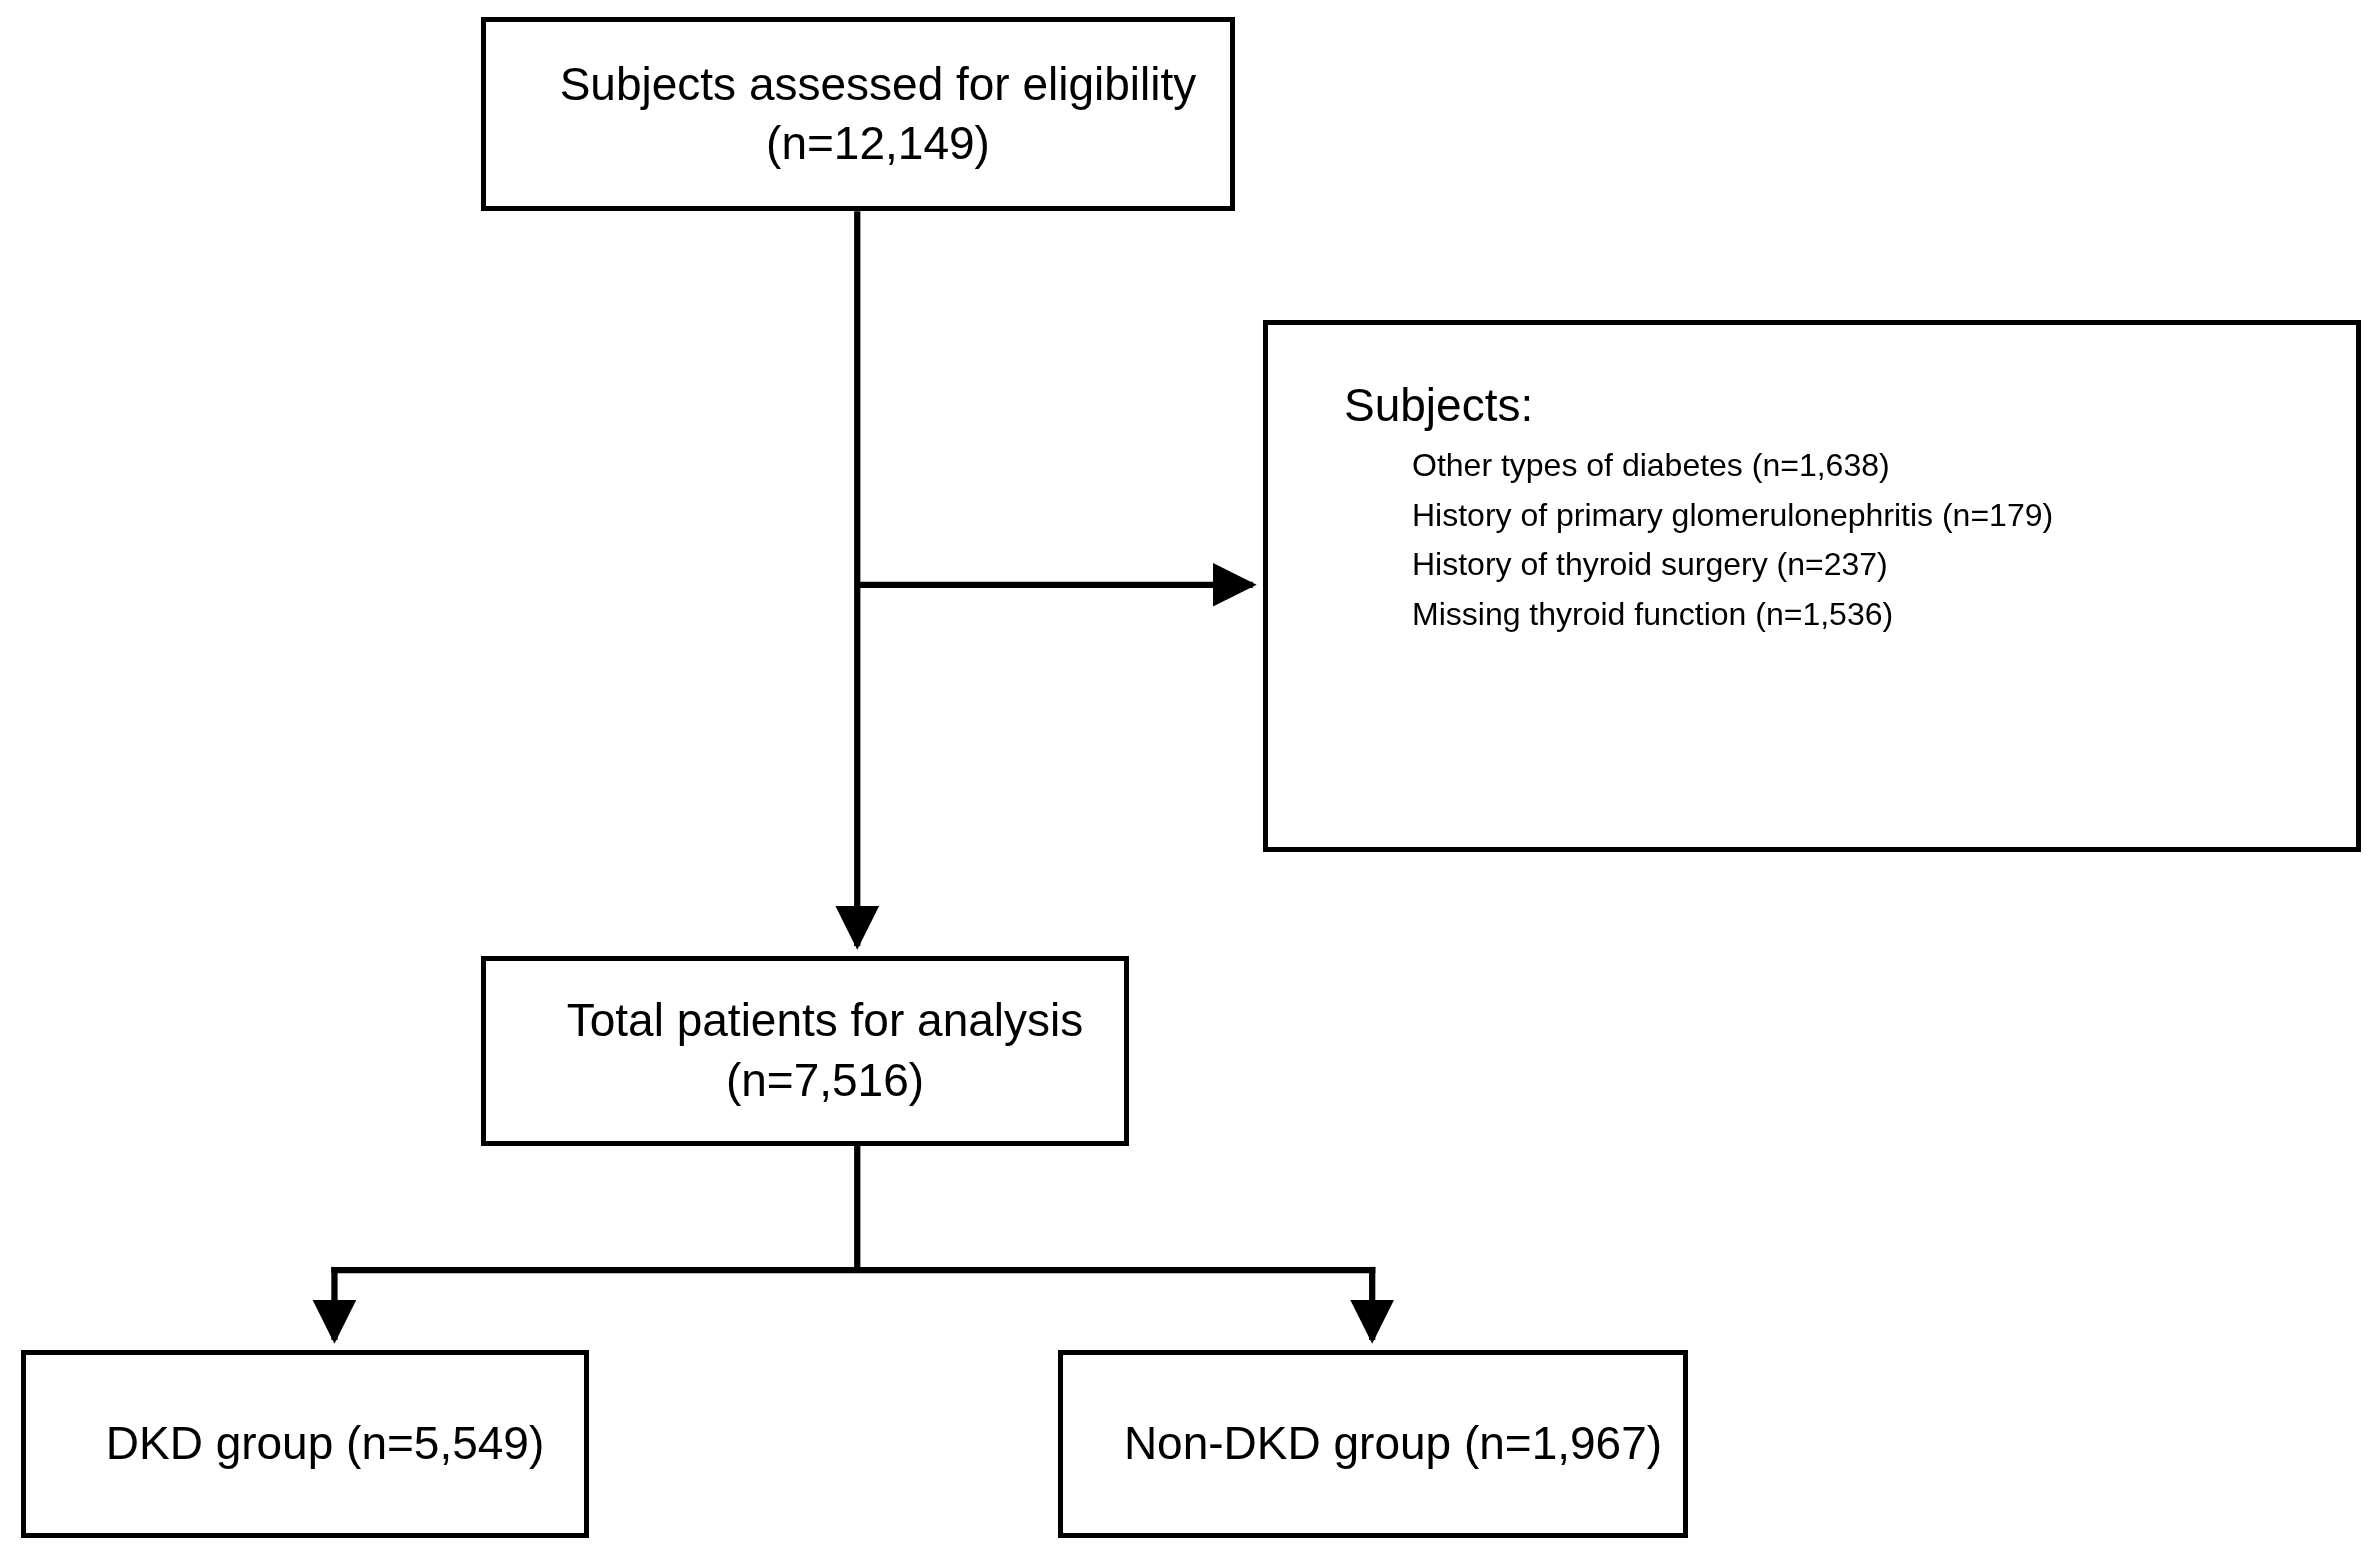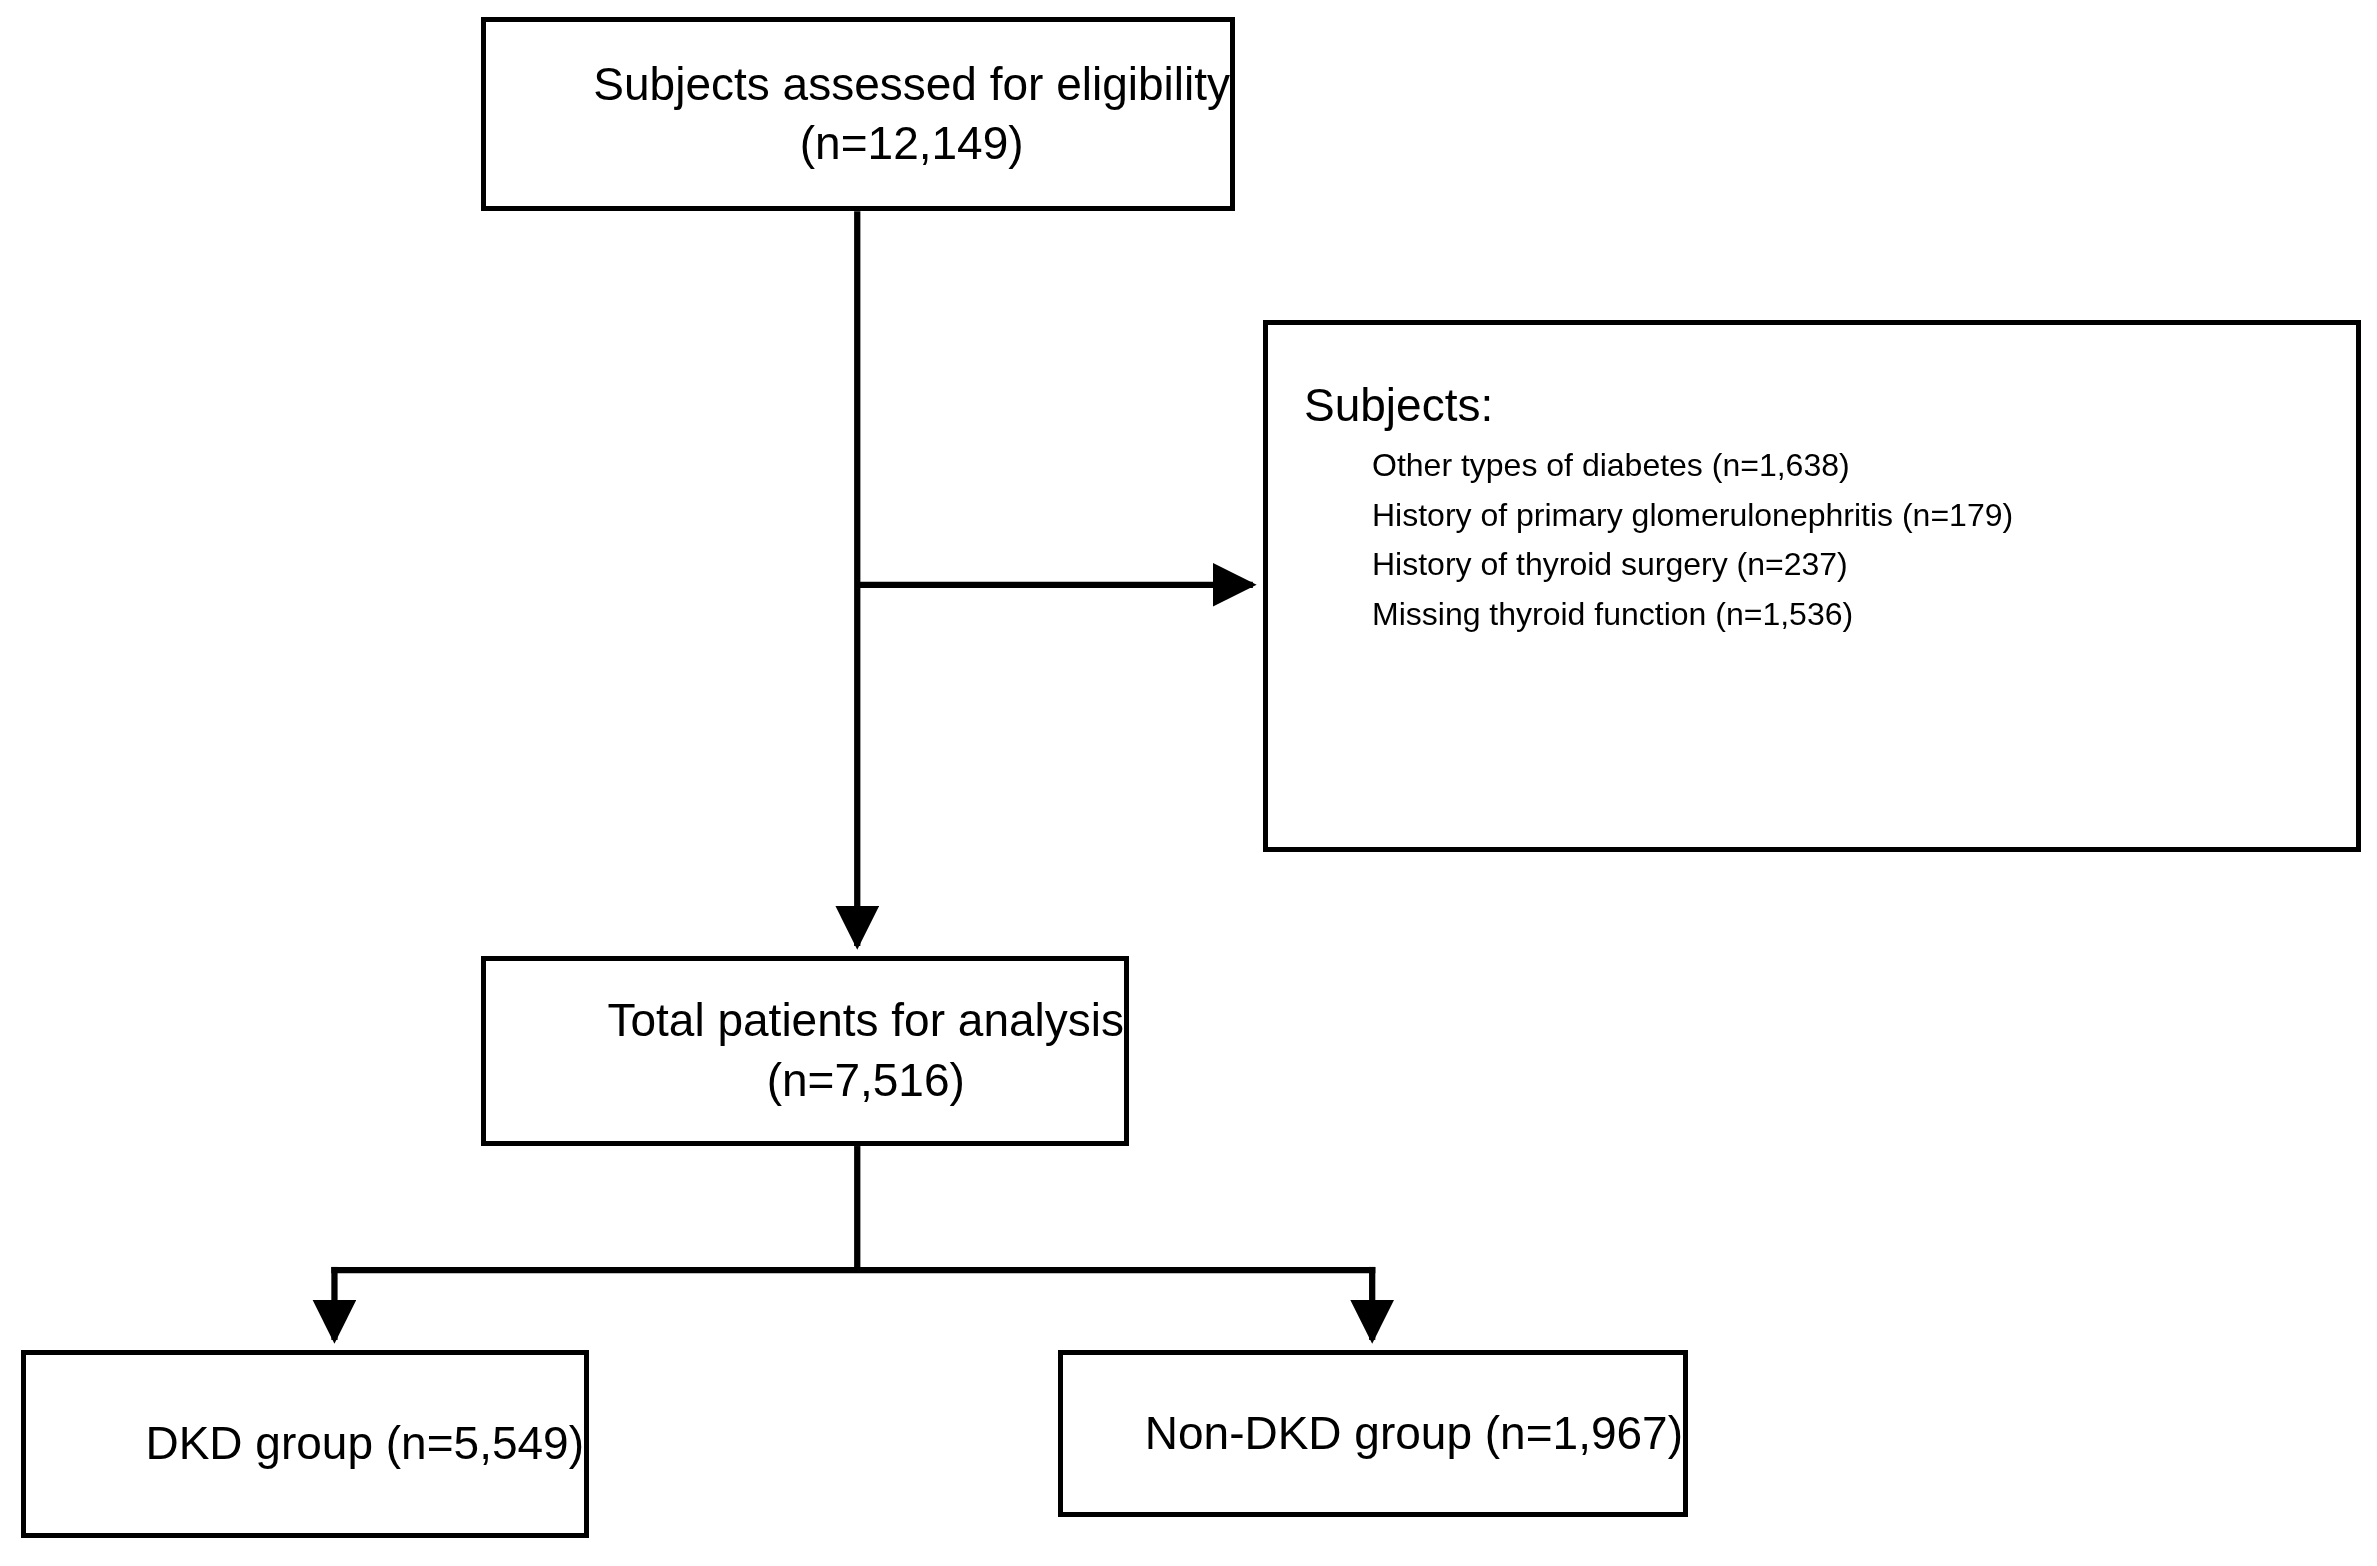--- a/index.html
+++ b/index.html
@@ -18,22 +18,23 @@
     background: #ffffff;
     overflow: hidden;
   }
   .flow-box {
     position: absolute;
     box-sizing: border-box;
     border: 5.5px solid #000000;
     background: #ffffff;
     display: flex;
     align-items: center;
-    justify-content: flex-end;
+    justify-content: center;
     text-align: center;
+    padding-left: 40px;
   }
   .box-text {
     font-size: 46px;
     line-height: 1.30;
     letter-spacing: 0px;
     white-space: pre-line;
   }
   #box-eligibility {
     left: 481px;
     top: 17.3px;
@@ -57,21 +58,21 @@
   #box-dkd {
     left: 21px;
     top: 1350px;
     width: 568px;
     height: 188px;
   }
   #box-nondkd {
     left: 1058px;
     top: 1350px;
     width: 630px;
-    height: 167px;
+    height: 188px;
   }
   .excl-inner {
     padding: 57px 0 0 36px;
   }
   .excl-title {
     font-size: 46px;
     line-height: 1.0;
     margin-bottom: 17.3px;
   }
   .excl-list {

